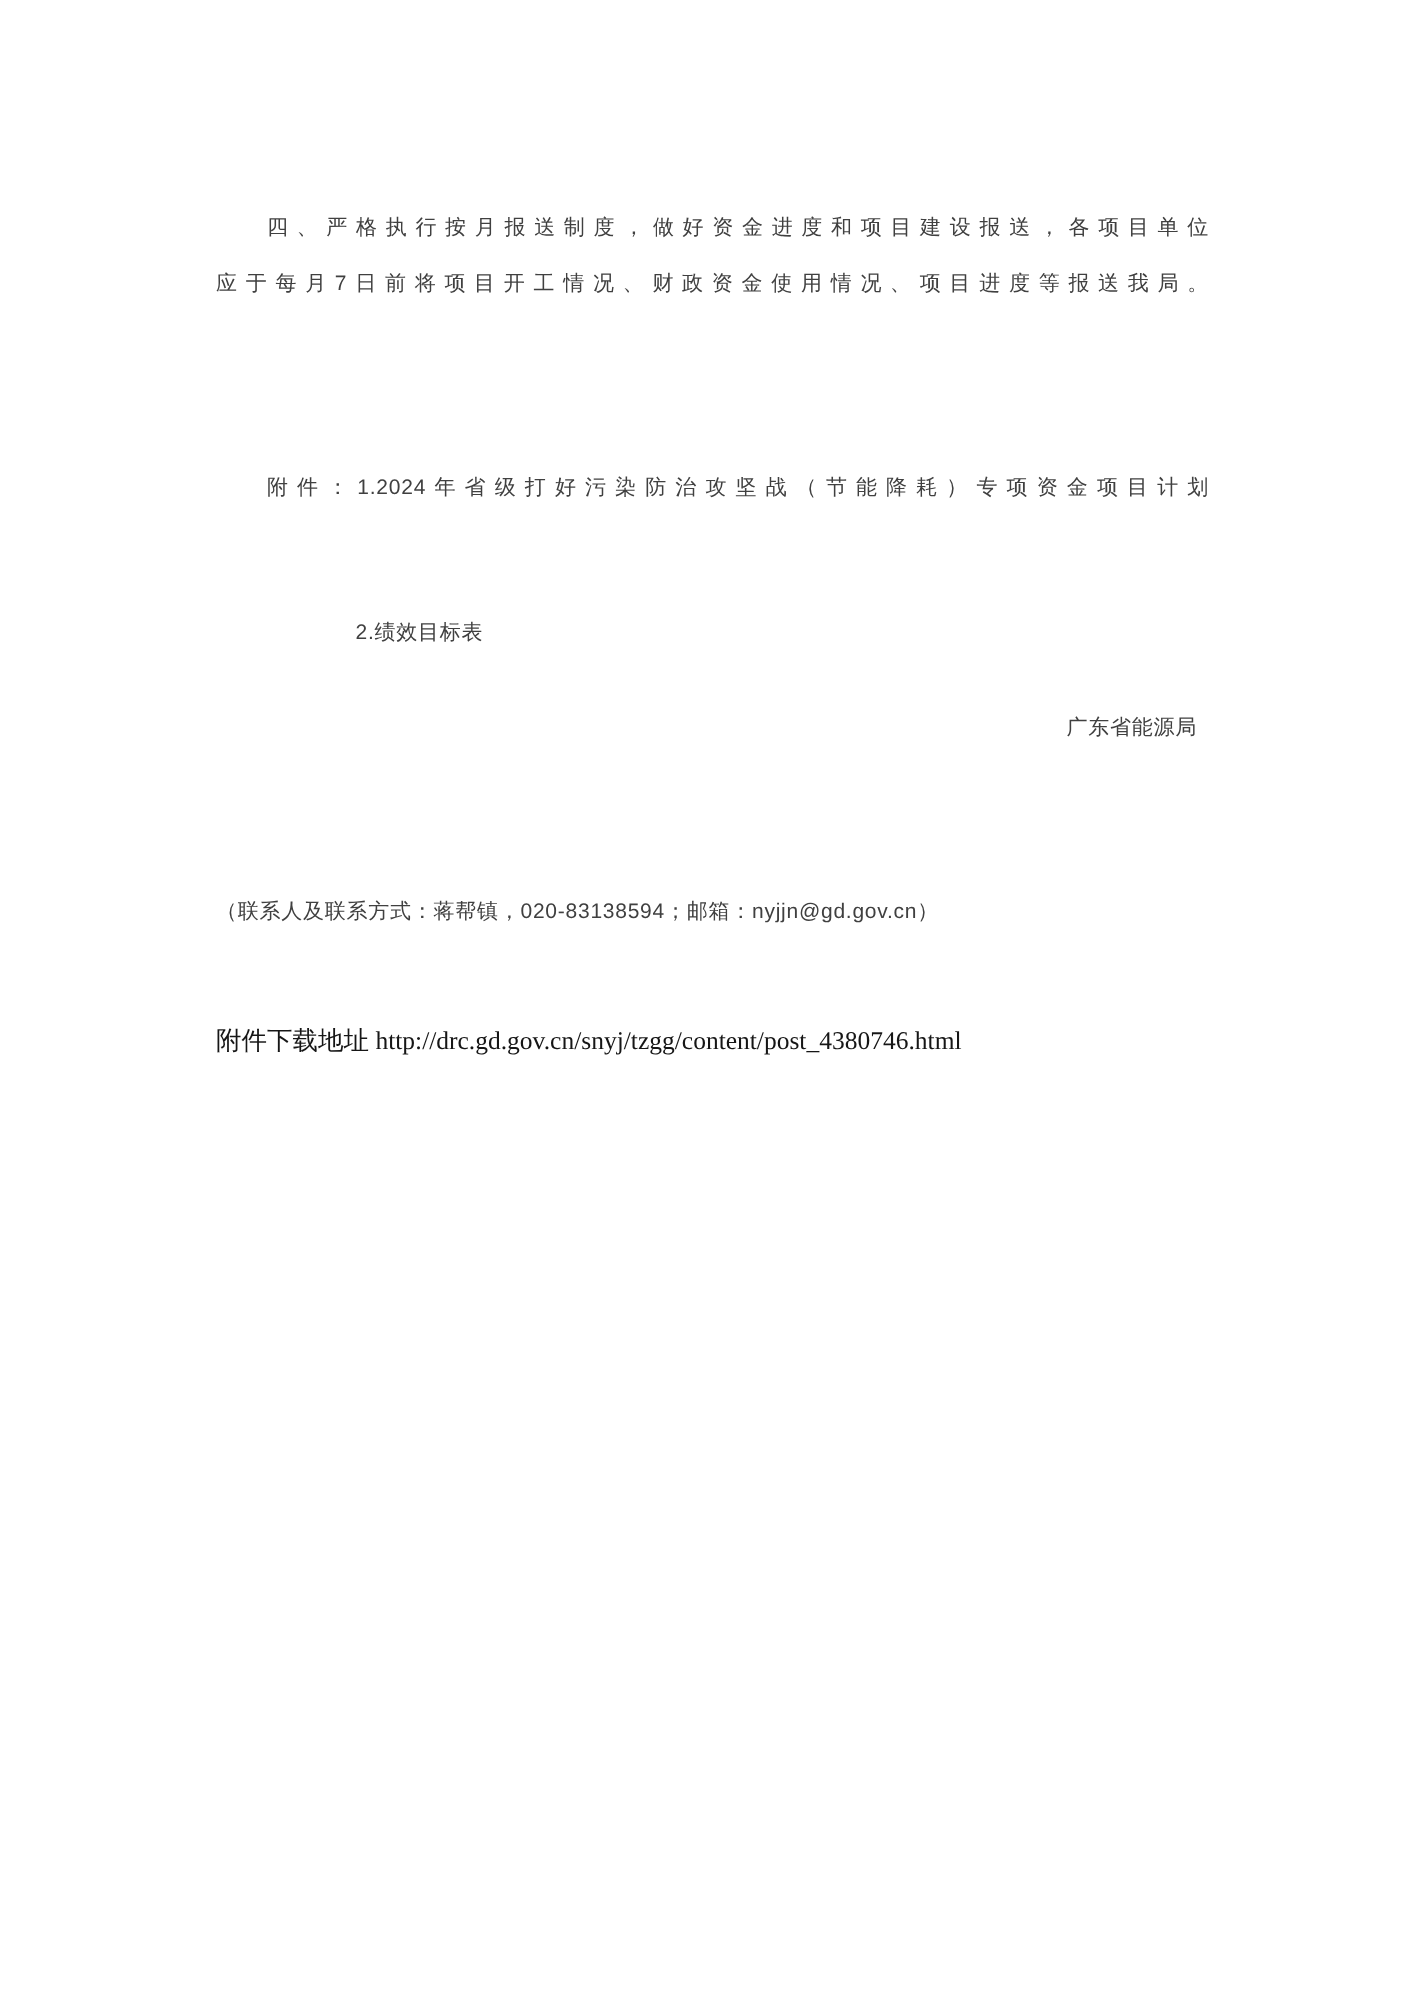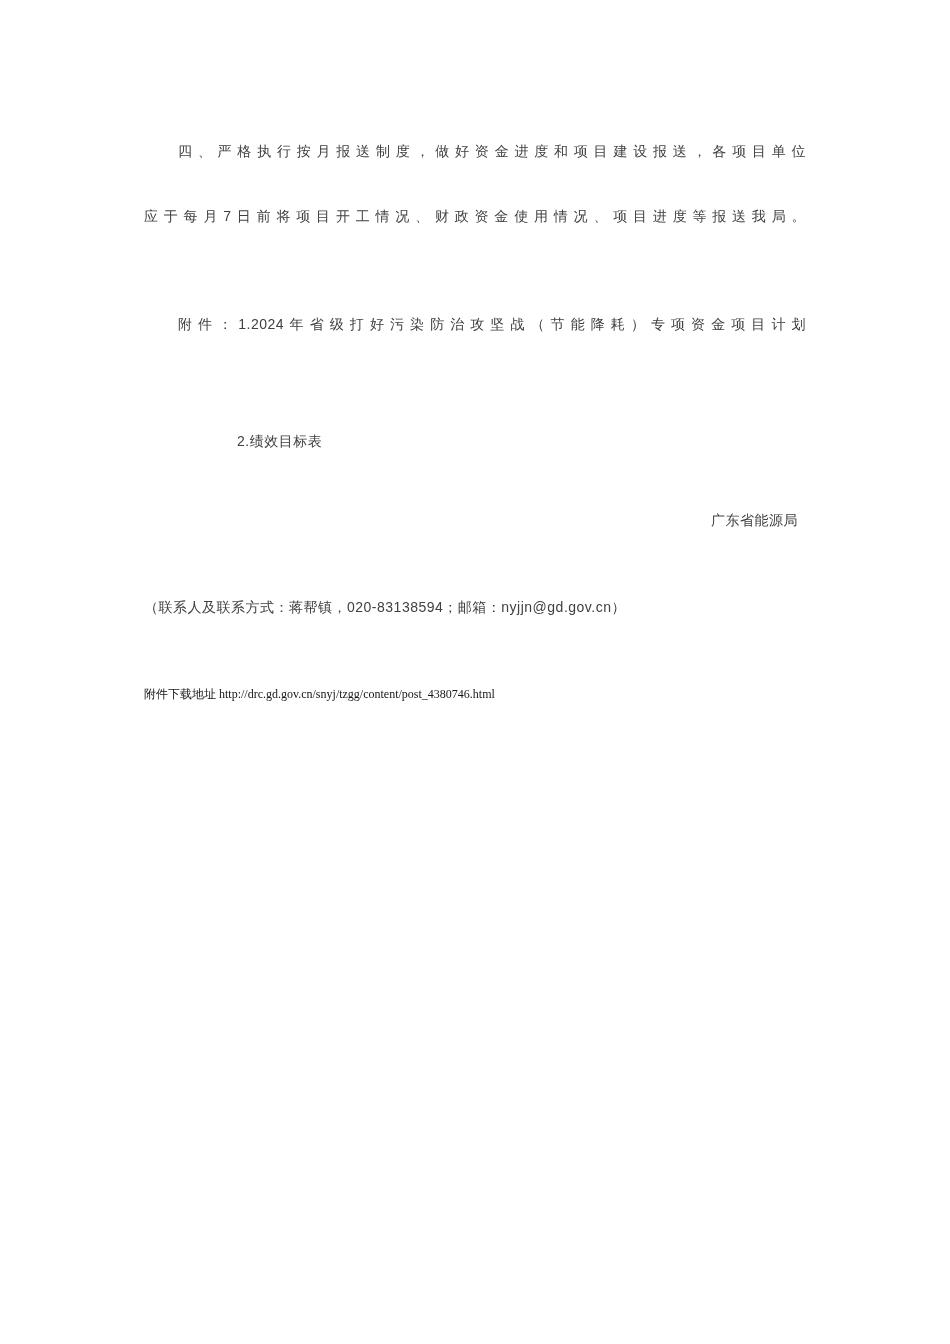--- a/index.html
+++ b/index.html
@@ -29,42 +29,40 @@
   .fill {
     white-space: normal;
     text-align: justify;
     text-align-last: justify;
   }
   .indent-first {
     text-indent: 34px;
   }
   .indent-item {
     text-indent: 93px;
-    margin-top: 20px;
   }
   .align-right {
     text-align: right;
-    margin-top: 36px;
   }
   .footer-line {
     font-family: "Liberation Serif", "DejaVu Serif", serif;
-    font-size: 12px;
+    font-size: 17px;
     line-height: 22px;
     color: #161616;
     letter-spacing: 0px;
   }
 </style>
 </head>
 <body>
 
 <div class="page">
 
   <div class="line fill indent-first" style="top:138px">四、严格执行按月报送制度，做好资金进度和项目建设报送，各项目单位</div>
 
-  <div class="line fill" style="top:203px">应于每月7日前将项目开工情况、财政资金使用情况、项目进度等报送我局。</div>
+  <div class="line fill" style="top:175px">应于每月7日前将项目开工情况、财政资金使用情况、项目进度等报送我局。</div>
 
 
   <div class="line fill indent-first" style="top:311px">附件：1.2024年省级打好污染防治攻坚战（节能降耗）专项资金项目计划</div>
 
 
   <div class="line indent-item" style="top:408px">2.绩效目标表</div>
 
   <div class="line align-right" style="top:471px; padding-right:8px; width:654px;">广东省能源局</div>
 
 

